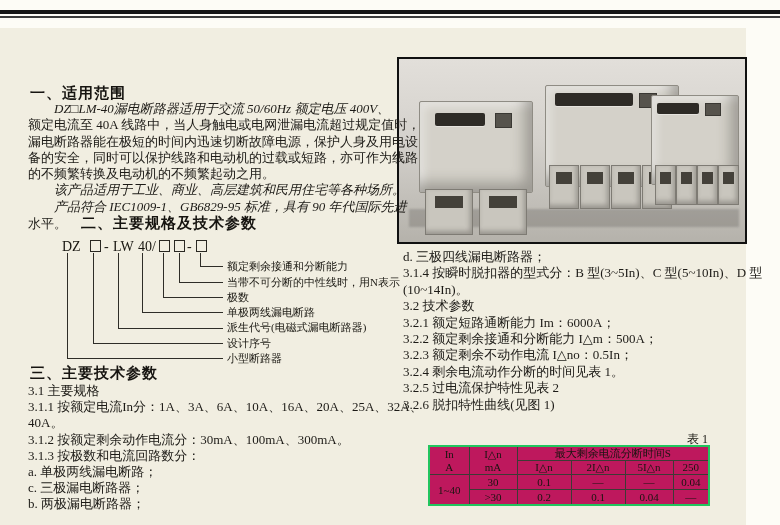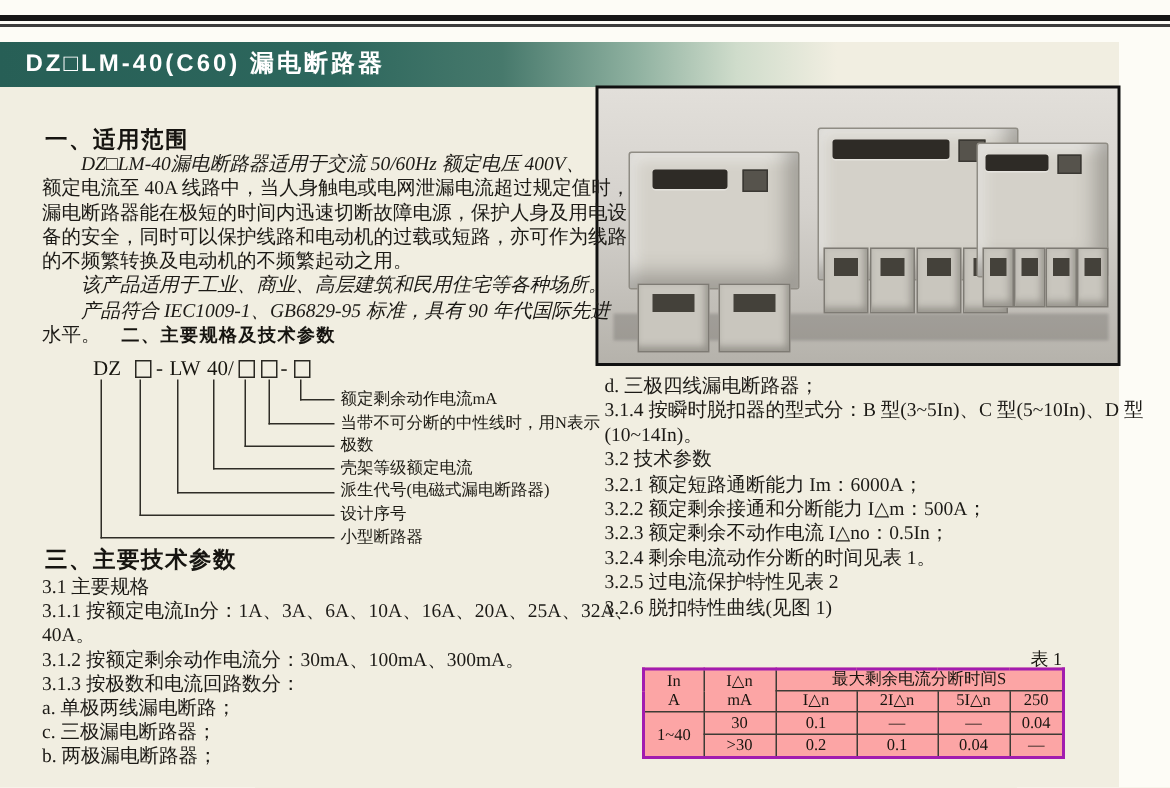--- a/index.html
+++ b/index.html
@@ -23,21 +23,21 @@
     position:absolute;font-family:"Liberation Sans","DejaVu Sans",sans-serif;
     font-weight:bold;font-size:15px;color:#161410;white-space:nowrap;letter-spacing:1px;
   }
   .stack{position:absolute;font-size:13px;white-space:nowrap;}
   .stack .ln{height:16.3px;line-height:16.3px;}
   .stack-b .ln{height:16.2px;line-height:16.2px;}
   .stack-r .ln{height:16.4px;line-height:16.4px;}
   .ind{padding-left:26px;font-style:italic;}
   .inline-h2{
     font-family:"Liberation Sans","DejaVu Sans",sans-serif;font-weight:bold;
-    font-size:12px;letter-spacing:1px;margin-left:14px;color:#161410;
+    font-size:15px;letter-spacing:1px;margin-left:14px;color:#161410;
   }
   
   .mtx{position:absolute;font-size:14px;line-height:14px;white-space:nowrap;color:#17150f;}
   .mbox{position:absolute;width:9px;height:10px;border:1.4px solid #2a2822;background:transparent;}
   .conn{position:absolute;border-left:1.2px solid #2f2d27;border-bottom:1.2px solid #2f2d27;}
   .dlab{position:absolute;left:227px;font-size:11px;line-height:13px;white-space:nowrap;color:#1b1913;}
   
   .photo{
     position:absolute;left:397px;top:57px;width:346px;height:183px;
     border:2px solid #101010;
@@ -48,38 +48,35 @@
     box-shadow:inset -7px -9px 14px rgba(66,64,58,.38),inset 4px 4px 9px rgba(255,255,255,.55);}
   .bk-slot{position:absolute;background:#2e2b26;border-radius:2px;box-shadow:0 1px 0 rgba(255,255,255,.4);}
   .bk-btn{position:absolute;background:#56534c;border:1px solid #3a3833;}
   .term{position:absolute;background:#c9c6be;border:1px solid #7e7b74;box-shadow:inset -2px -3px 5px rgba(60,58,52,.35);}
   .term::after{content:"";display:block;width:60%;height:12px;background:#44413a;margin:6px auto 0;}
   .shadow-strip{position:absolute;background:rgba(70,68,62,.25);filter:blur(1px);}
   
   .tcaption{position:absolute;left:428px;top:431px;width:280px;text-align:right;font-size:12px;color:#1b1913;}
   table.t1{
     position:absolute;left:428px;top:445px;border-collapse:collapse;table-layout:fixed;
-    width:280px;font-size:11px;color:#17150f;background:#fca5a5;
-    border:2px solid #a21caf;
+    width:280px;font-size:11px;color:#17150f;background:#be185d;
+    border:2px solid #22c55e;
   }
   table.t1 td{border:1px solid #3d3b35;text-align:center;padding:0;line-height:13px;height:13px;overflow:hidden;white-space:nowrap;}
   table.t1 tr.dr td{height:14px;line-height:14px;}
 </style>
 </head>
 <body>
 
 <div class="canvas">
 
   <div class="rule-a"></div>
   <div class="rule-b"></div>
   <div class="sheet"></div>
 
-  <div class="titlebar">
-    <span>DZ□LM-40(C60) 漏电断路器</span>
-  </div>
 
   <div class="photo" title="circuit-breakers-photo">
     <div class="shadow-strip" style="left:10px;top:150px;width:330px;height:18px;"></div>
 
     <div class="bk-body" style="left:20px;top:42px;width:112px;height:90px;"></div>
     <div class="bk-slot" style="left:36px;top:54px;width:50px;height:13px;"></div>
     <div class="bk-btn" style="left:96px;top:54px;width:15px;height:13px;"></div>
     <div class="term" style="left:26px;top:130px;width:46px;height:44px;"></div>
     <div class="term" style="left:80px;top:130px;width:46px;height:44px;"></div>
 
@@ -123,24 +120,24 @@
   <span class="mbox" style="left:196px;top:240px;"></span>
 
   <div class="conn" style="left:200px;top:253px;width:22px;height:13px;"></div>
   <div class="conn" style="left:179px;top:253px;width:43px;height:29px;"></div>
   <div class="conn" style="left:163px;top:253px;width:59px;height:44px;"></div>
   <div class="conn" style="left:142px;top:253px;width:80px;height:59px;"></div>
   <div class="conn" style="left:118px;top:253px;width:104px;height:75px;"></div>
   <div class="conn" style="left:93px;top:253px;width:129px;height:90px;"></div>
   <div class="conn" style="left:67px;top:253px;width:155px;height:105px;"></div>
 
-  <div class="dlab" style="top:260px;">额定剩余动作电流mA</div>
+  <div class="dlab" style="top:260px;">额定剩余接通和分断能力</div>
   <div class="dlab" style="top:276px;">当带不可分断的中性线时，用N表示</div>
   <div class="dlab" style="top:291px;">极数</div>
-  <div class="dlab" style="top:306px;">壳架等级额定电流</div>
+  <div class="dlab" style="top:306px;">单极两线漏电断路</div>
   <div class="dlab" style="top:321px;">派生代号(电磁式漏电断路器)</div>
   <div class="dlab" style="top:337px;">设计序号</div>
   <div class="dlab" style="top:352px;">小型断路器</div>
 
   <div class="h1" style="left:30px;top:364px;">三、主要技术参数</div>
   <div class="stack stack-b" style="left:28px;top:383px;width:370px;">
     <div class="ln">3.1 主要规格</div>
     <div class="ln">3.1.1 按额定电流In分：1A、3A、6A、10A、16A、20A、25A、32A、</div>
     <div class="ln">40A。</div>
     <div class="ln">3.1.2 按额定剩余动作电流分：30mA、100mA、300mA。</div>

